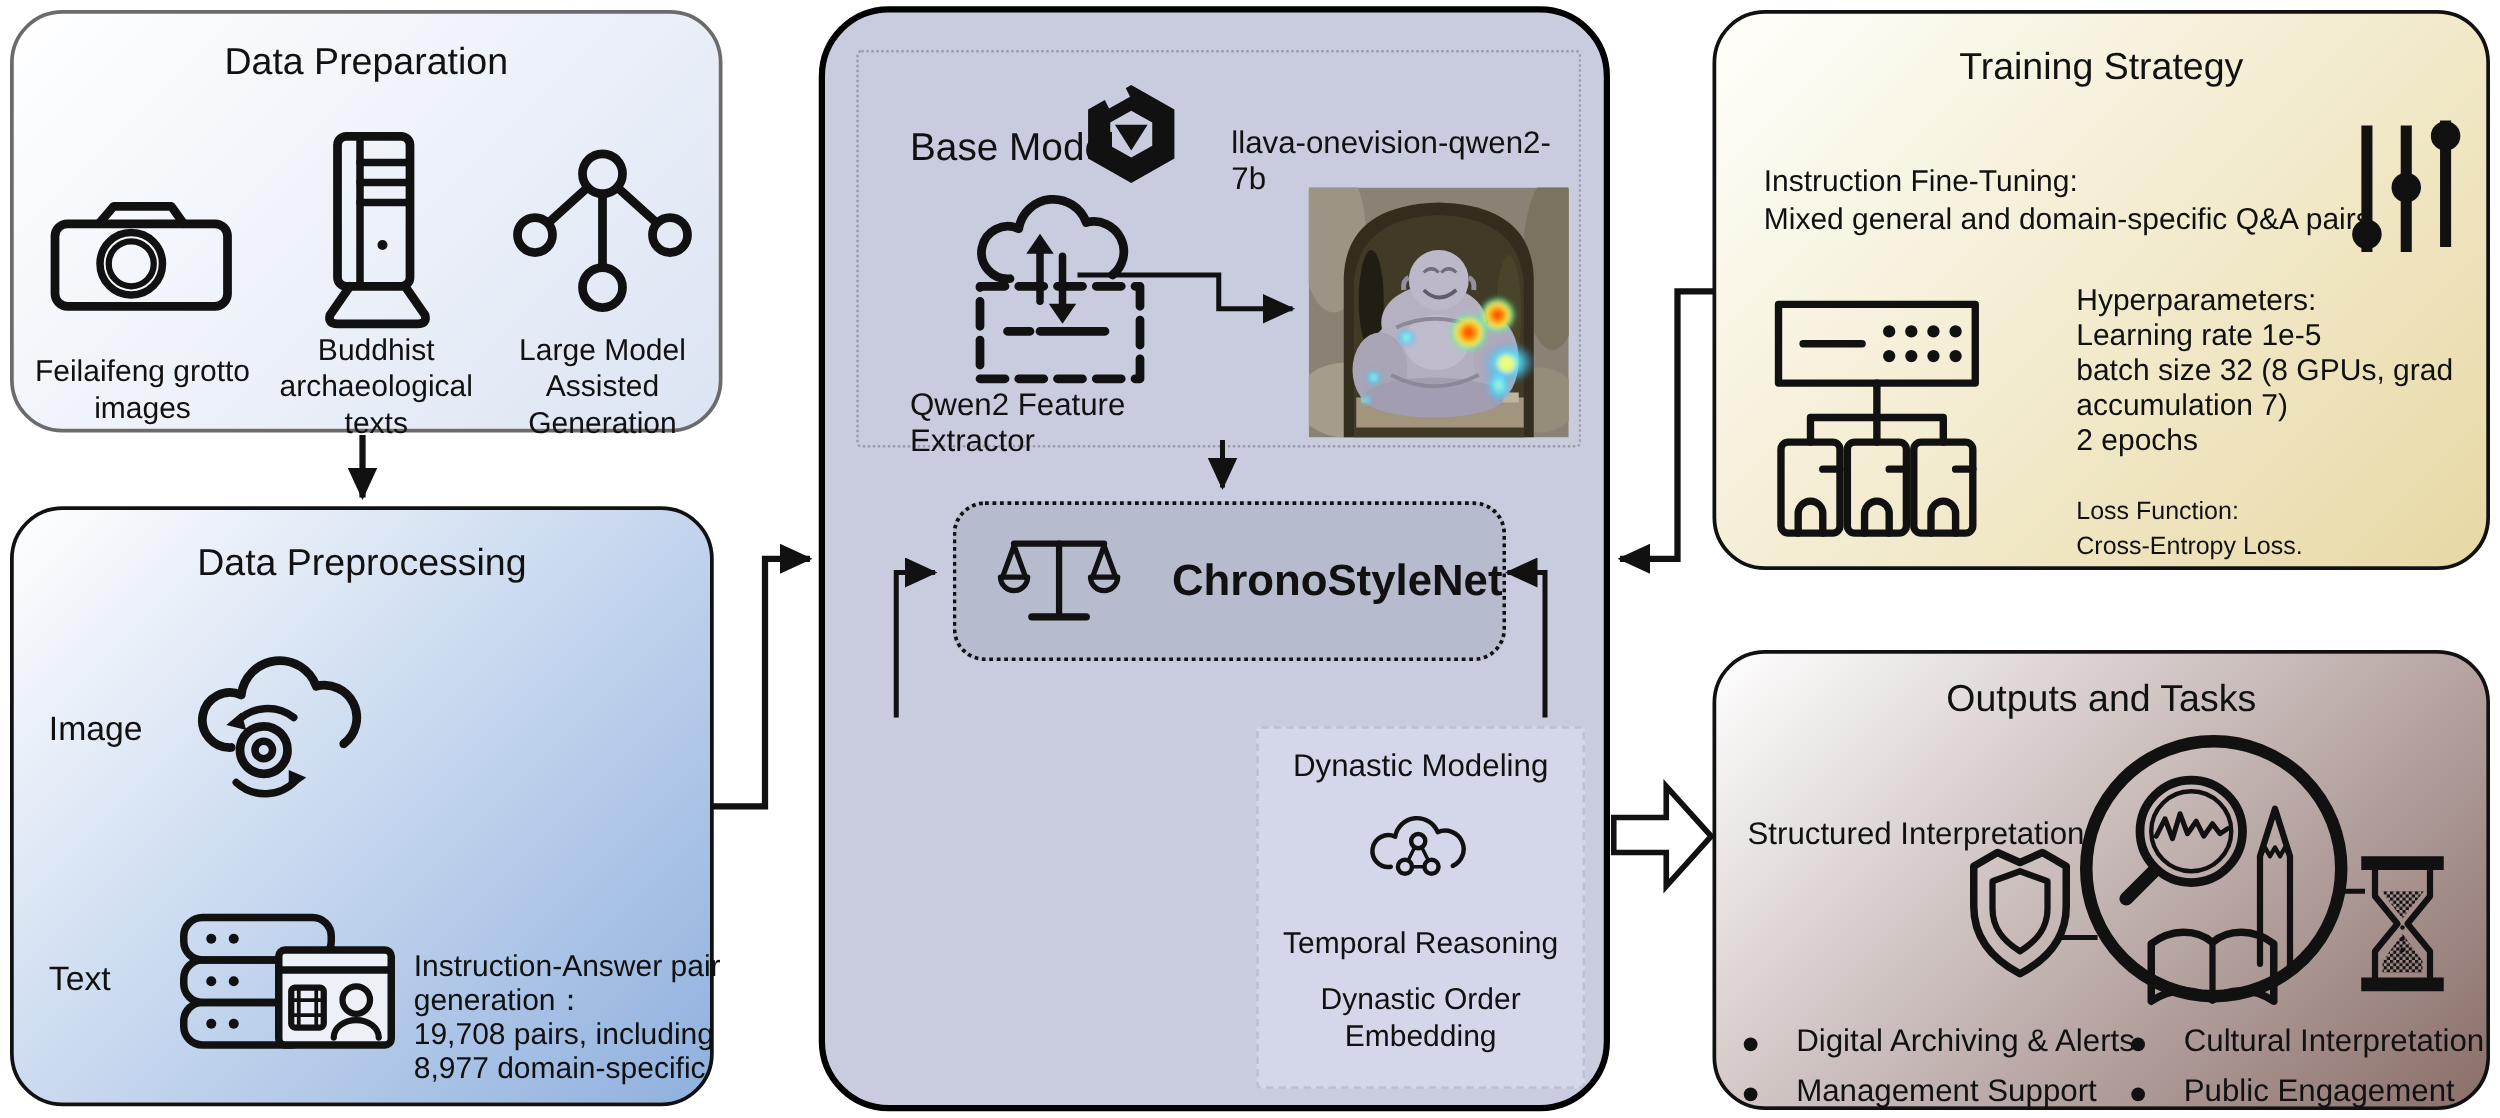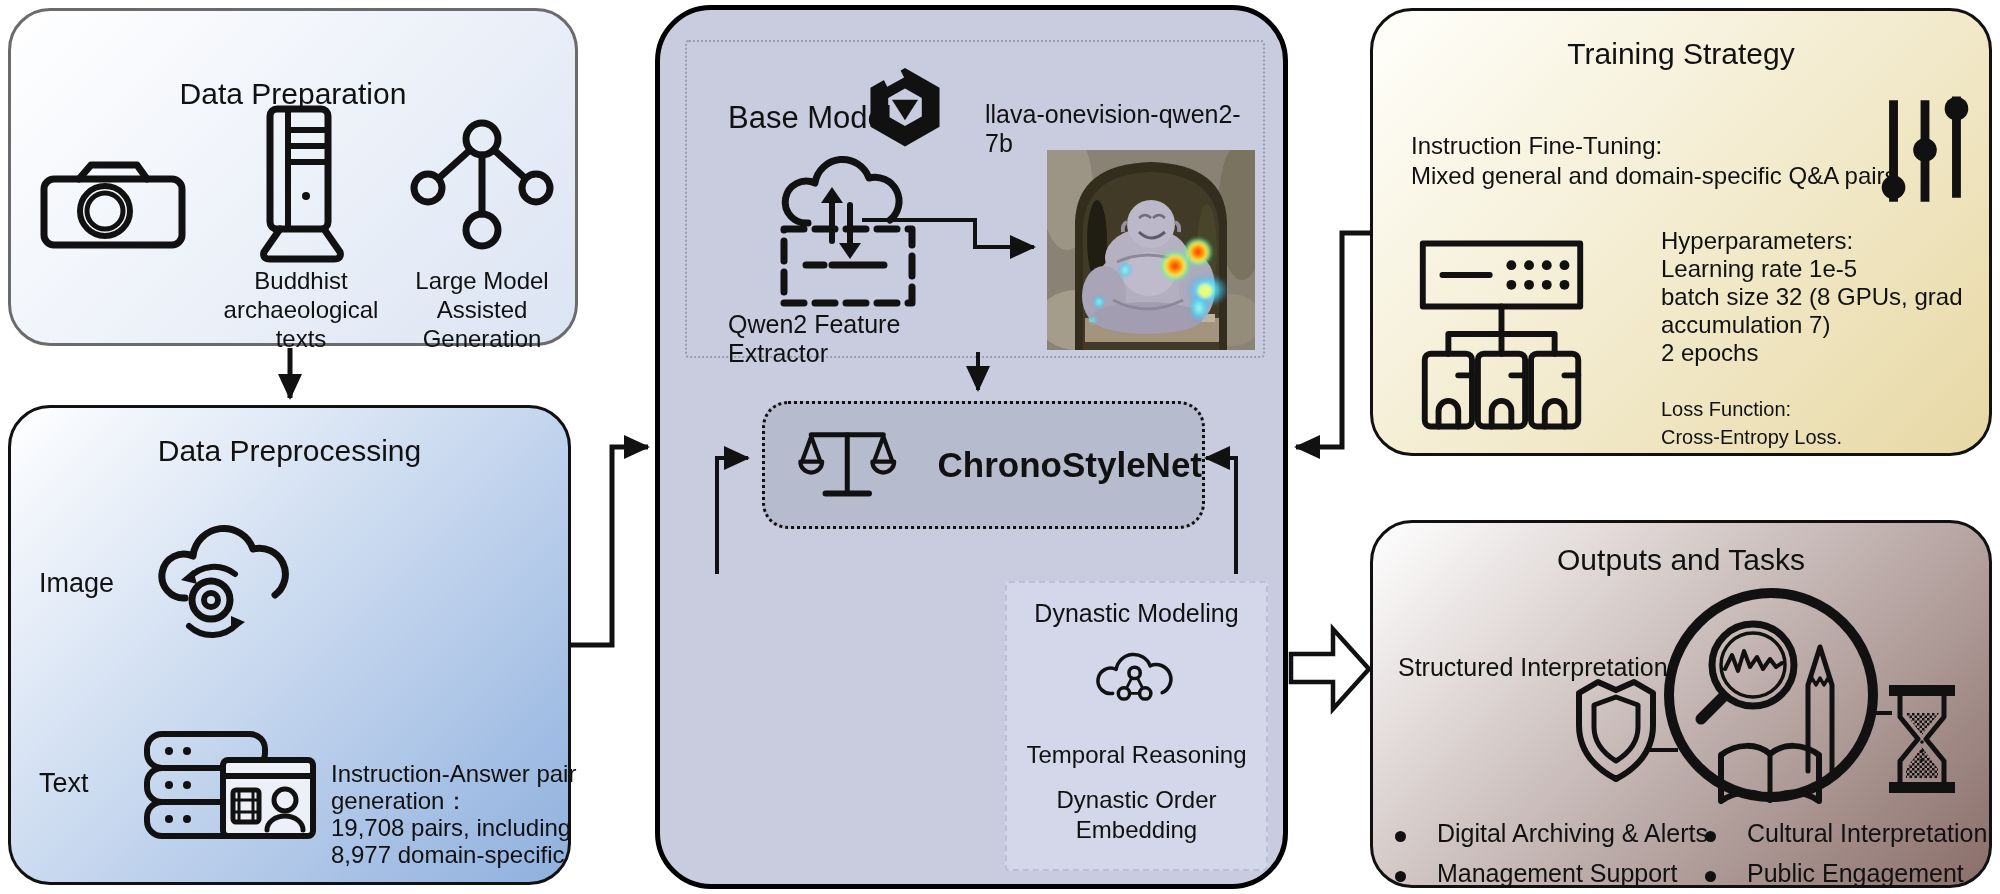--- a/index.html
+++ b/index.html
@@ -44,21 +44,21 @@
   .dot{display:inline-block;width:11px;height:11px;border-radius:50%;background:#111;}
   .bullet-row{position:absolute;font-size:25px;white-space:nowrap;}
   #overlay{position:absolute;left:0;top:0;pointer-events:none;z-index:30;}
 </style>
 </head>
 <body>
 
 <div class="canvas">
 
   <div id="prep" class="box">
-    <div class="title" style="top:22px;margin-top:44px;">Data Preparation</div>
+    <div class="title" style="top:22px;">Data Preparation</div>
 
     <svg class="abs" style="left:28px;top:148px;" width="148" height="92" viewBox="0 0 148 92">
       <path class="icon-stroke" stroke-width="7" d="M40,20 L52,6 H98 L108,20"></path>
       <rect class="icon-stroke" stroke-width="7" x="5" y="20" width="138" height="66" rx="10"></rect>
       <circle class="icon-stroke" stroke-width="6" cx="66" cy="52" r="25"></circle>
       <circle class="icon-stroke" stroke-width="5" cx="66" cy="52" r="18"></circle>
     </svg>
 
     <svg class="abs" style="left:237px;top:93px;" width="108" height="164" viewBox="0 0 108 164">
       <rect class="icon-stroke" stroke-width="7" x="22" y="5" width="58" height="120" rx="7"></rect>
@@ -69,20 +69,21 @@
     </svg>
 
     <svg class="abs" style="left:398px;top:108px;" width="146" height="134" viewBox="0 0 146 134">
       <circle class="icon-stroke" stroke-width="7" cx="73" cy="20" r="16"></circle>
       <circle class="icon-stroke" stroke-width="7" cx="73" cy="111" r="16"></circle>
       <circle class="icon-stroke" stroke-width="7" cx="19" cy="69" r="14"></circle>
       <circle class="icon-stroke" stroke-width="7" cx="127" cy="69" r="14"></circle>
       <path class="icon-stroke" stroke-width="7" d="M73,36 V95 M61,31 L30,59 M85,31 L116,59"></path>
     </svg>
 
+    <div class="abs t24 ctr" style="left:8px;top:272px;width:190px;">Feilaifeng grotto images</div>
     <div class="abs t24 ctr" style="left:202px;top:255px;width:176px;">Buddhist archaeological texts</div>
     <div class="abs t24 ctr" style="left:383px;top:255px;width:176px;">Large Model Assisted Generation</div>
   </div>
 
   <div id="preproc" class="box rounded">
     <div class="title" style="top:26px;">Data Preprocessing</div>
 
     <div class="abs" style="left:28px;top:160px;font-size:27px;">Image</div>
 
     <svg class="abs" style="left:136px;top:108px;" width="160" height="126" viewBox="0 0 160 126">

